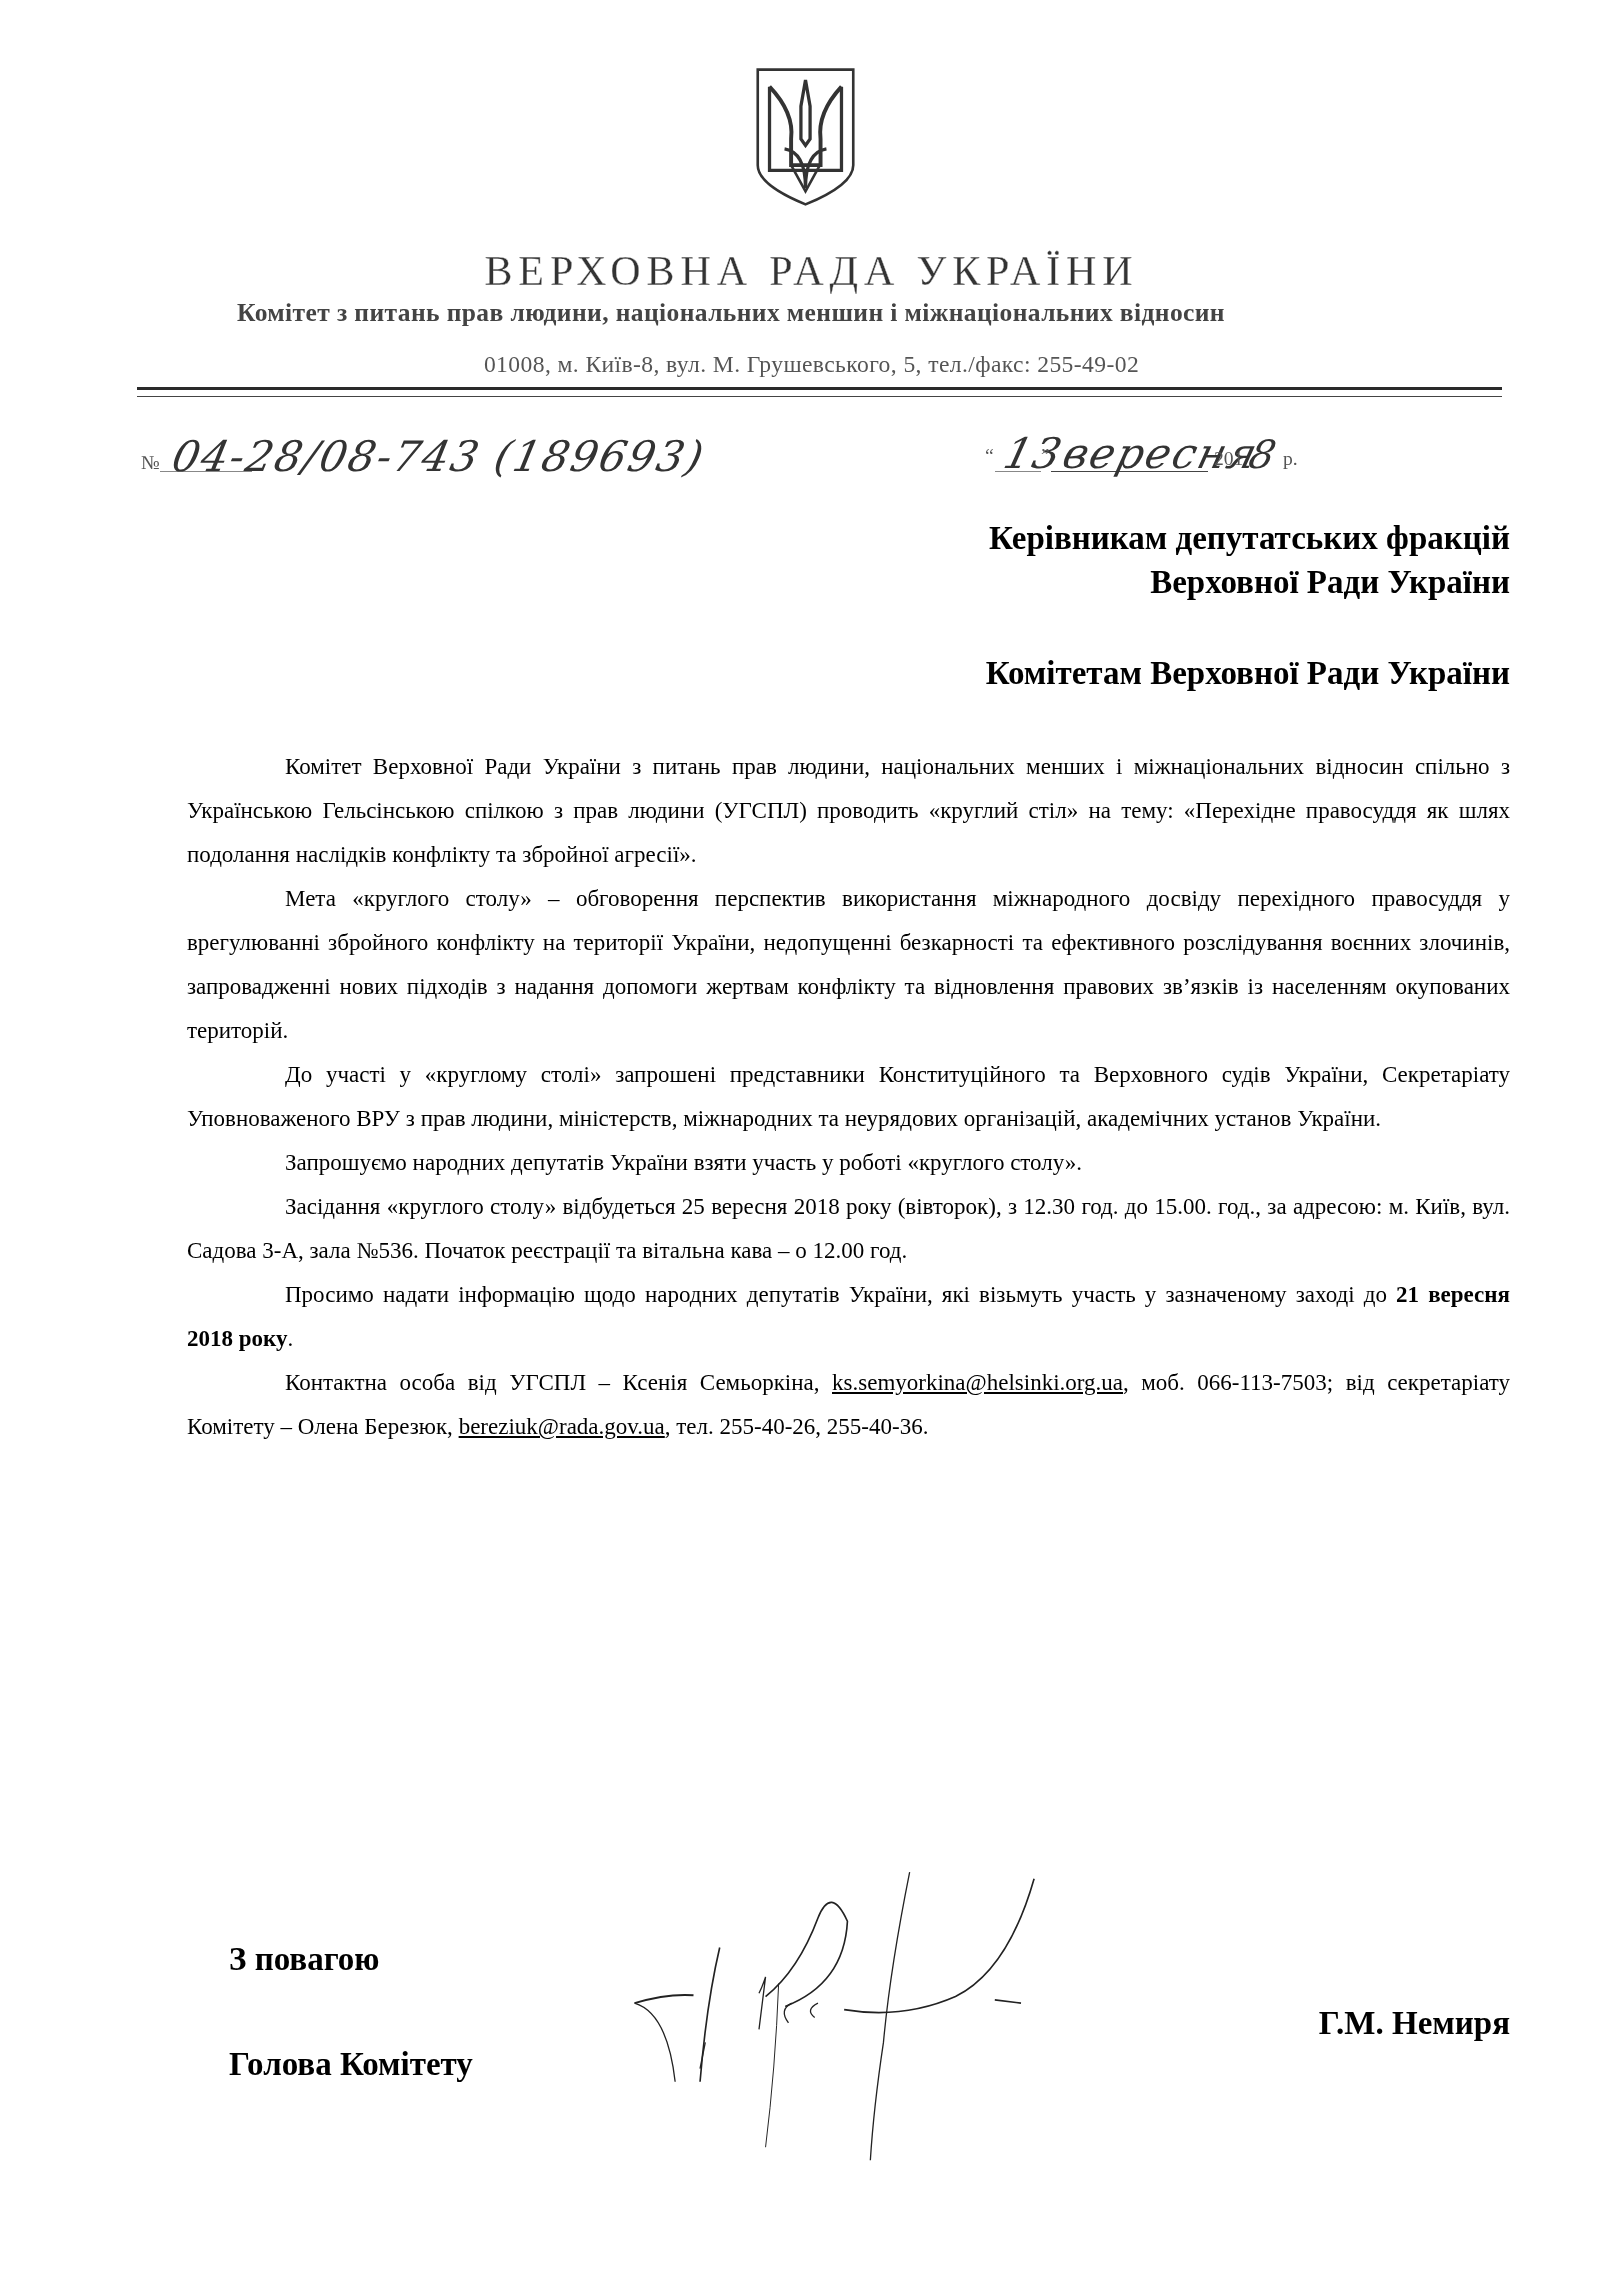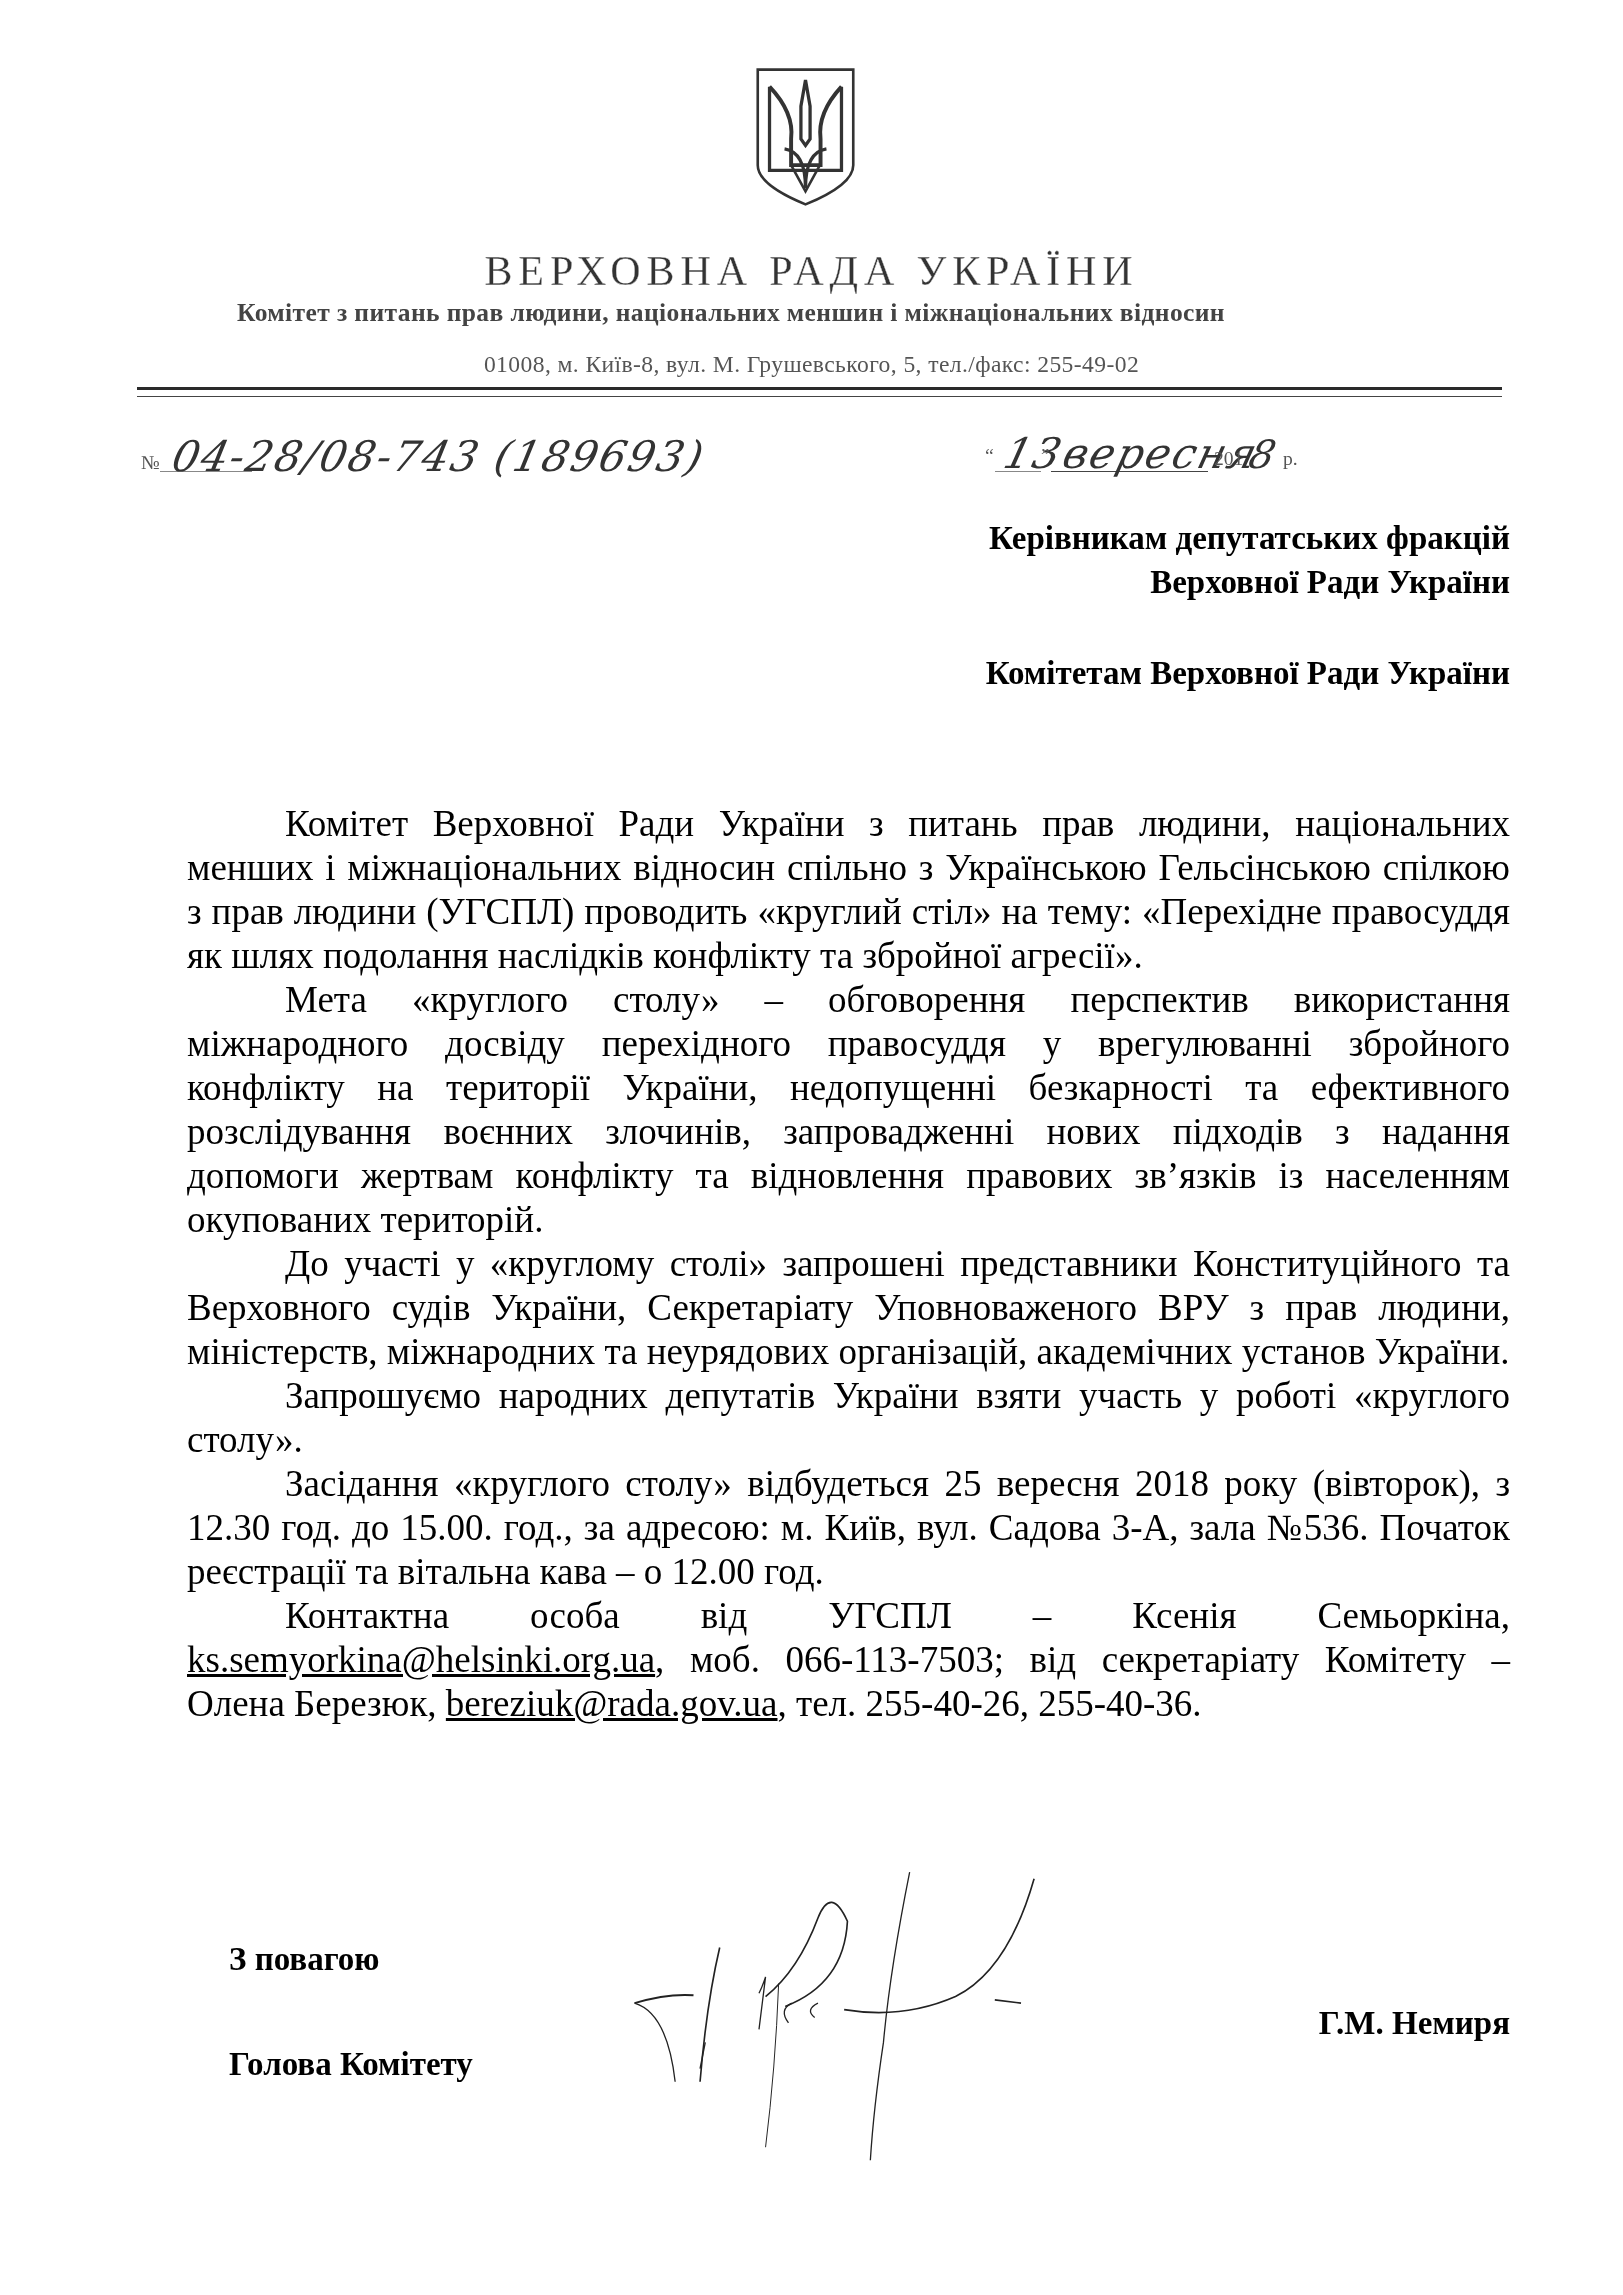--- a/index.html
+++ b/index.html
@@ -35,21 +35,21 @@
   #date-year-digit { left: 1250px; top: 432px; font-size: 39px; transform: skewX(-14deg); }
   #date-suffix { left: 1283px; top: 448px; }
 
   
   .addr { right: 113px; text-align: right; font-weight: bold; font-size: 33px; }
   #addr-1 { top: 520px; }
   #addr-2 { top: 564px; }
   #addr-3 { top: 655px; }
 
   
-  #body { left: 187px; top: 802px; width: 1323px; font-size: 37px; line-height: 44px; }
+  #body { left: 187px; top: 745px; width: 1323px; font-size: 23px; line-height: 44px; }
   #body p { margin: 0; text-align: justify; text-indent: 98px; }
   #body .bold { font-weight: bold; }
   #body a { color: #000; text-decoration: underline; }
 
   
   .sig-text { font-weight: bold; font-size: 33px; }
   #closing { left: 229px; top: 1941px; }
   #sig-title { left: 229px; top: 2005px; margin-top: 41px; }
   #sig-name { right: 113px; top: 2005px; }
   #signature { left: 628px; top: 1872px; width: 524px; height: 295px; }
@@ -89,20 +89,21 @@
 <div id="addr-1" class="abs addr">Керівникам депутатських фракцій</div>
 <div id="addr-2" class="abs addr">Верховної Ради України</div>
 <div id="addr-3" class="abs addr">Комітетам Верховної Ради України</div>
 
 <div id="body" class="abs">
   <p>Комітет Верховної Ради України з питань прав людини, національних менших і міжнаціональних відносин спільно з Українською Гельсінською спілкою з прав людини (УГСПЛ) проводить «круглий стіл» на тему: «Перехідне правосуддя як шлях подолання наслідків конфлікту та збройної агресії».</p>
   <p>Мета «круглого столу» – обговорення перспектив використання міжнародного досвіду перехідного правосуддя у врегулюванні збройного конфлікту на території України, недопущенні безкарності та ефективного розслідування воєнних злочинів, запровадженні нових підходів з надання допомоги жертвам конфлікту та відновлення правових зв’язків із населенням окупованих територій.</p>
   <p>До участі у «круглому столі» запрошені представники Конституційного та Верховного судів України, Секретаріату Уповноваженого ВРУ з прав людини, міністерств, міжнародних та неурядових організацій, академічних установ України.</p>
   <p>Запрошуємо народних депутатів України взяти участь у роботі «круглого столу».</p>
   <p>Засідання «круглого столу» відбудеться 25 вересня 2018 року (вівторок), з 12.30 год. до 15.00. год., за адресою: м. Київ, вул. Садова 3-А, зала №536. Початок реєстрації та вітальна кава – о 12.00 год.</p>
+  <p><span>Просимо надати інформацію щодо народних депутатів України, які візьмуть участь у зазначеному заході до </span><span class="bold">21 вересня 2018 року</span><span>.</span></p>
   <p><span>Контактна особа від УГСПЛ – Ксенія Семьоркіна, </span><a>ks.semyorkina@helsinki.org.ua</a><span>, моб. 066-113-7503; від секретаріату Комітету – Олена Березюк, </span><a>bereziuk@rada.gov.ua</a><span>, тел. 255-40-26, 255-40-36.</span></p>
 </div>
 
 <div id="closing" class="abs sig-text">З повагою</div>
 <div id="sig-title" class="abs sig-text">Голова Комітету</div>
 <div id="sig-name" class="abs sig-text">Г.М. Немиря</div>
 <svg id="signature" class="abs" viewBox="0 0 800 450">
   <path d="M10 200 Q60 185 100 188" fill="none" stroke="#222" stroke-width="3"></path>
   <path d="M10 200 Q60 215 72 320" fill="none" stroke="#222" stroke-width="2"></path>
   <path d="M140 115 Q120 200 110 320" fill="none" stroke="#222" stroke-width="2.5"></path>

